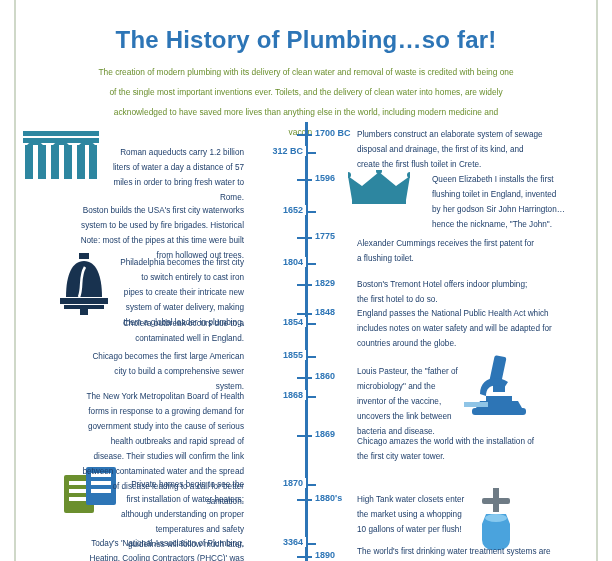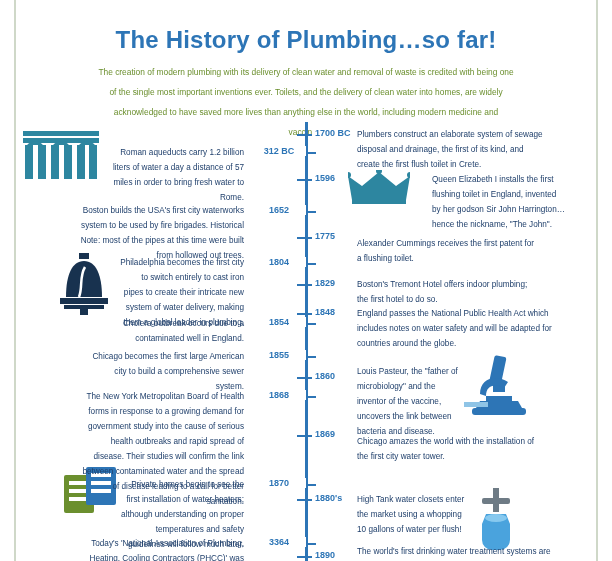--- a/index.html
+++ b/index.html
@@ -27,21 +27,21 @@
 
   
   .spine{position:absolute;left:305px;top:122px;width:3px;height:439px;background:#2d75b6;}
   .tick{position:absolute;left:297px;width:19px;height:2px;background:#2d75b6;}
 
   
   .year{
     position:absolute;font-size:9px;font-weight:bold;color:#2d75b6;
     background:#ffffff;padding:0 3px;white-space:nowrap;
   }
-  .year.left{text-align:center;}
+  .year.left{text-align:right;}
   .year.right{text-align:right;}
 
   .entry{position:absolute;font-size:8.2px;line-height:15px;color:#1f3f6b;}
   .entry.left{text-align:right;}
   .entry.right{text-align:left;}
 
   .art{position:absolute;}
   
 </style>
 </head>

